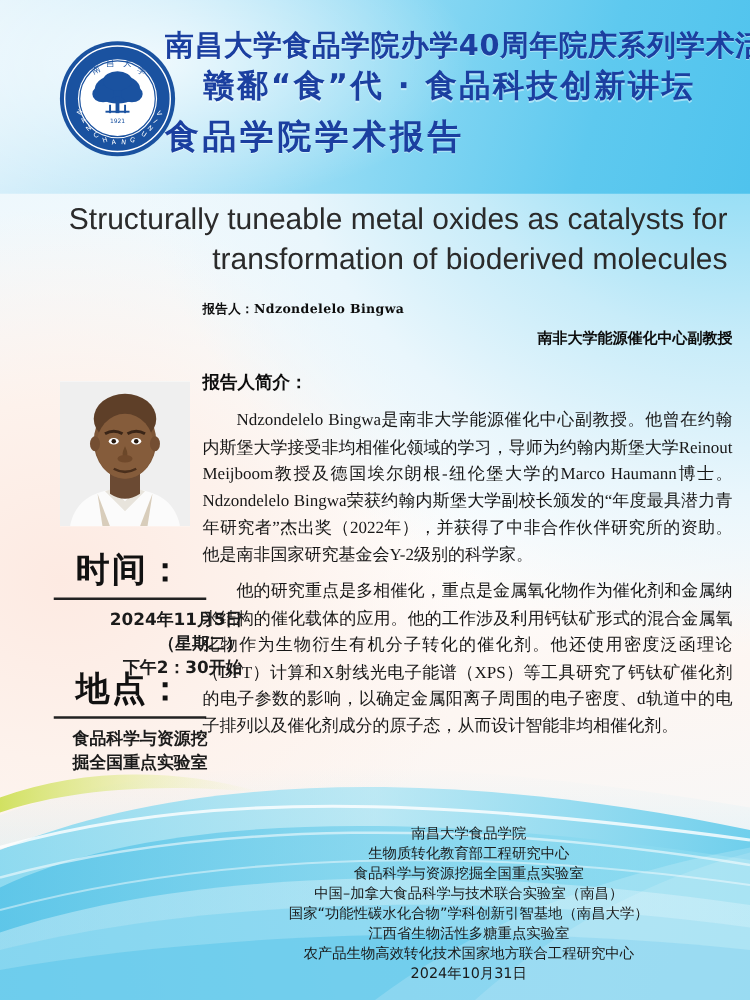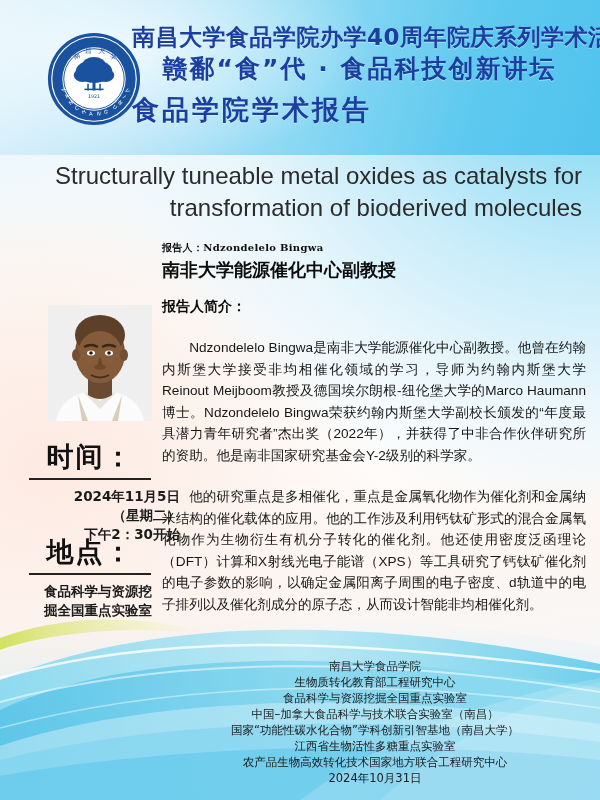--- a/index.html
+++ b/index.html
@@ -55,21 +55,21 @@
     font-size:24px;line-height:32px;font-weight:400;
     font-family:"Liberation Sans","DejaVu Sans",sans-serif;
     z-index:3;
   }
 
   
   #photo{
     position:absolute;left:48px;top:305px;width:104px;height:116px;z-index:4;
     background:#ffffff;overflow:hidden;
   }
-  .info-block{position:absolute;left:0;width:180px;text-align:center;z-index:4;}
+  .info-block{position:absolute;left:14px;width:180px;text-align:center;z-index:4;}
   .info-head{
     font-size:27px;font-weight:bold;color:#111;letter-spacing:2px;
     font-family:"DejaVu Sans","Liberation Sans",sans-serif;
     line-height:34px;
   }
   .info-rule{
     width:122px;height:2px;background:#222;margin:4px auto 7px auto;
   }
   .info-body{
     font-size:13.5px;line-height:19px;color:#1b1b1b;font-weight:bold;
@@ -83,33 +83,34 @@
   
   #right{
     position:absolute;left:162px;top:236px;width:424px;z-index:4;
   }
   .rt-strong{
     font-size:10px;font-weight:bold;color:#0d0d0d;line-height:23px;
     font-family:"DejaVu Serif","DejaVu Sans",serif;
     letter-spacing:.3px;
   }
   .rt-sub{
-    font-size:18px;font-weight:bold;color:#0d0d0d;line-height:23px;
+    font-size:12px;font-weight:bold;color:#0d0d0d;line-height:23px;
     font-family:Liberation Serif, serif;
+    text-align:right;
   }
   .rt-bio-head{
     font-size:14px;font-weight:bold;color:#0d0d0d;line-height:22px;
     font-family:"DejaVu Serif","DejaVu Sans",serif;
     margin-top:13px;
   }
   .rt-para{
     font-size:13.6px;line-height:21.5px;color:#171717;
-    font-family:Liberation Sans, sans-serif;
+    font-family:Liberation Serif, serif;
     text-align:justify;text-justify:inter-ideograph;
-    text-indent:2em;margin-top:20px;
+    text-indent:2em;margin-top:8px;
   }
 
   
   #waves{position:absolute;left:0;bottom:0;width:600px;height:240px;z-index:2;}
 
   
   #footer{
     position:absolute;left:160px;bottom:14px;width:430px;z-index:5;
     text-align:center;color:#1a1a1a;
     font-size:11.5px;line-height:16px;

